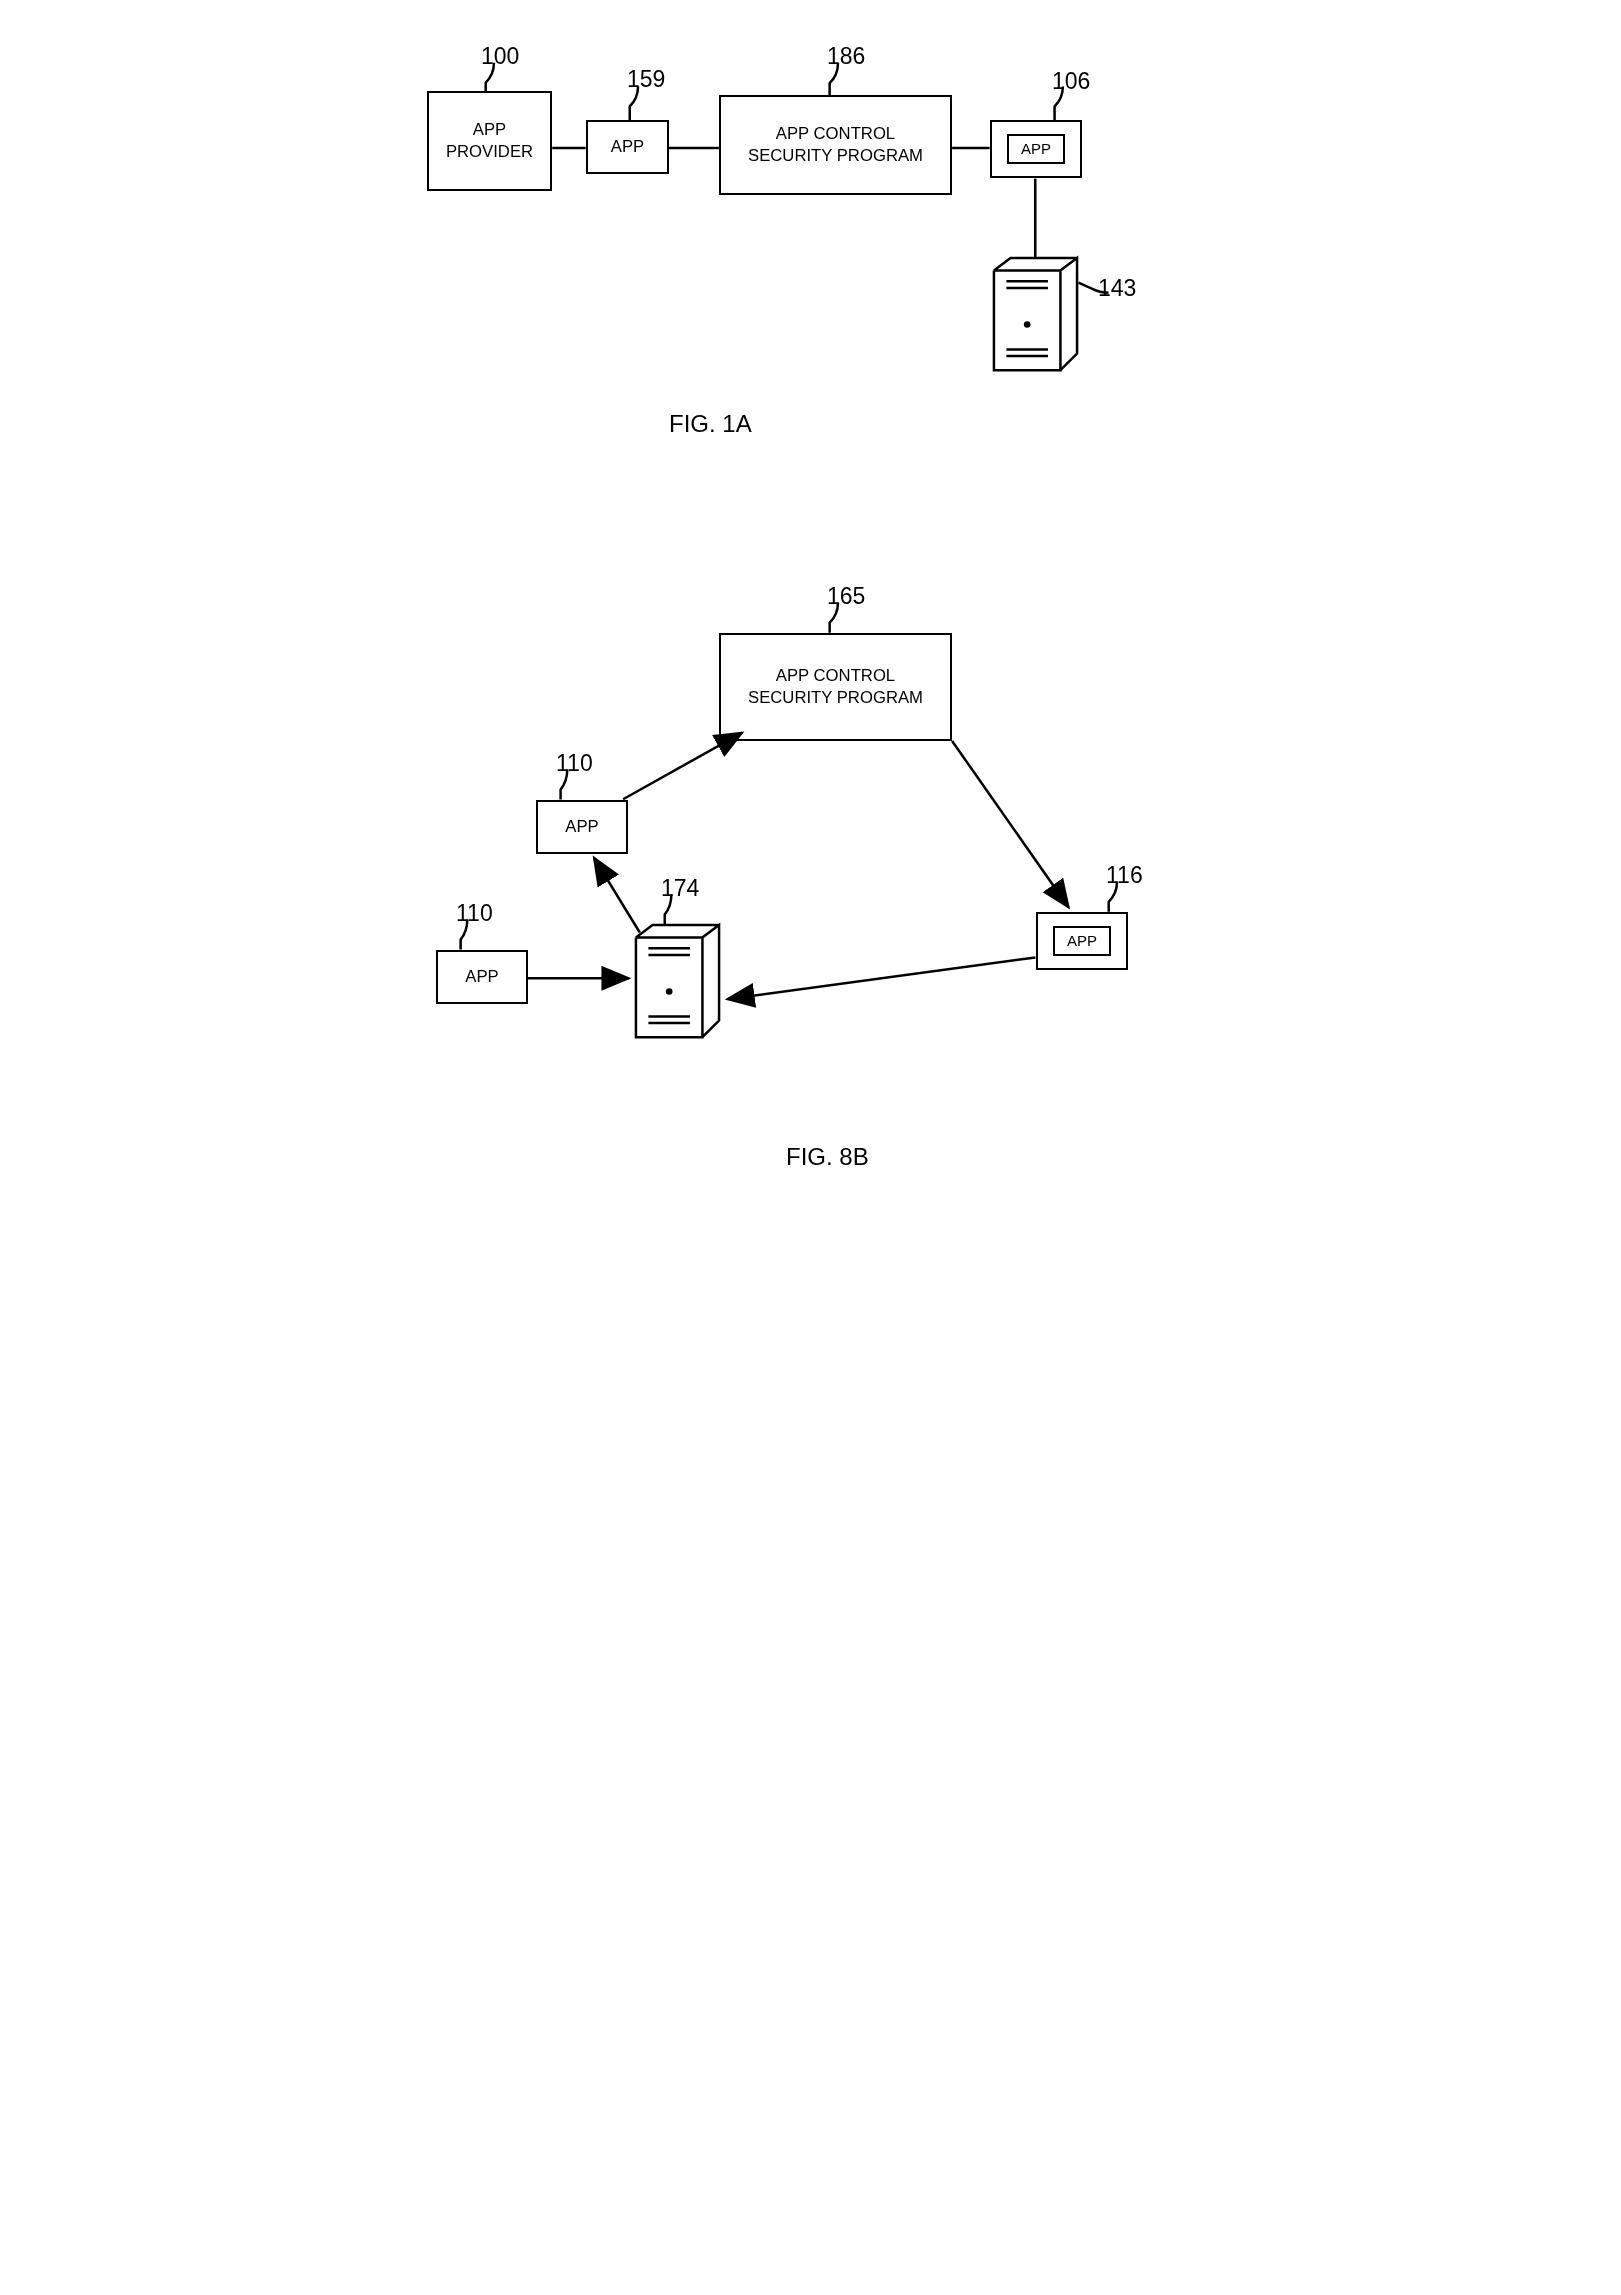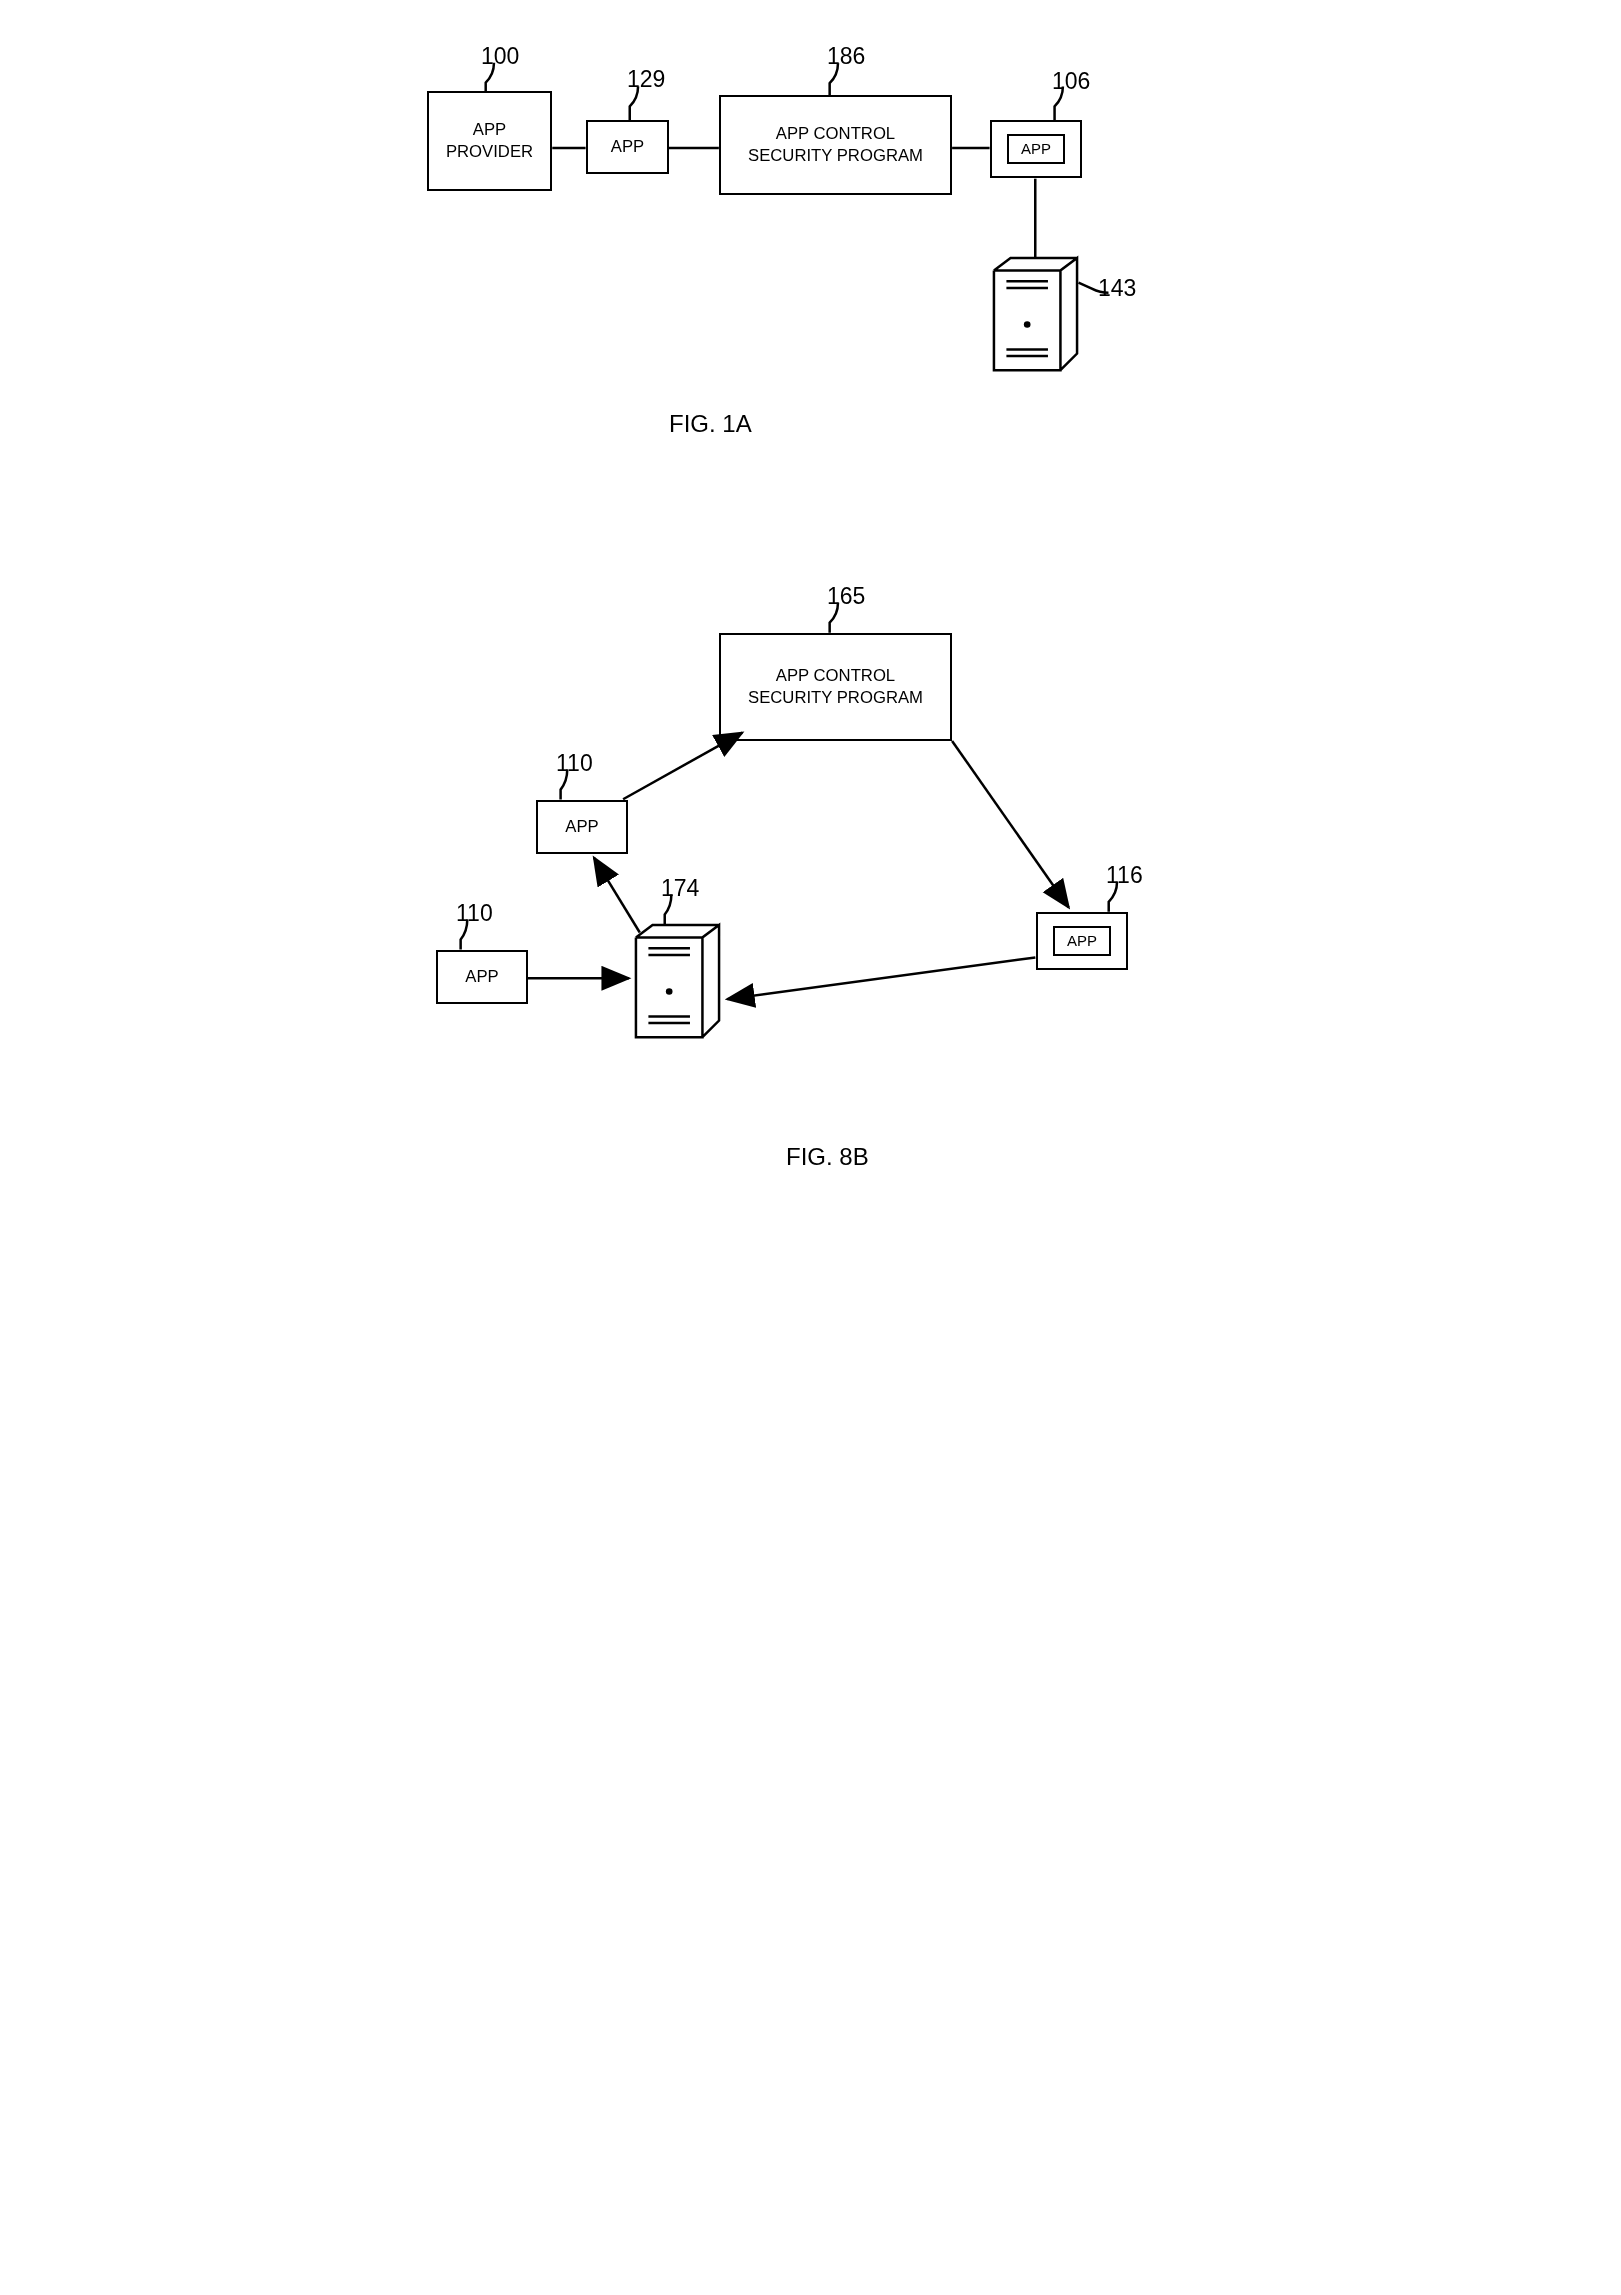--- a/index.html
+++ b/index.html
@@ -58,21 +58,21 @@
 <div class="canvas">
 
   <div class="box" style="left:33px; top:58px; width:125px; height:100px; white-space:pre;">APP
 PROVIDER</div>
   <div class="ref" style="left:87px; top:10px;">100</div>
   <svg class="conn" style="left:0;top:0;" width="833" height="58" viewBox="0 0 1000 70">
     <path class="line" d="M118,36 Q118,50 108,60 L108,70" style="fill:none"></path>
   </svg>
 
   <div class="box" style="left:192px; top:87px; width:83px; height:54px;">APP</div>
-  <div class="ref" style="left:233px; top:33px;">129</div>
+  <div class="ref" style="left:233px; top:33px;">159</div>
   <svg class="conn" style="left:0;top:0;" width="833" height="92" viewBox="0 0 1000 110">
     <path class="line" d="M293,64 Q293,78 283,88 L283,105" style="fill:none"></path>
   </svg>
 
   <svg class="conn" style="left:0;top:0;" width="833" height="250" viewBox="0 0 1000 300">
     <line class="line" x1="190" y1="138" x2="230" y2="138"></line>
   </svg>
 
   <div class="box" style="left:325px; top:62px; width:233px; height:100px; white-space:pre;">APP CONTROL
 SECURITY PROGRAM</div>

